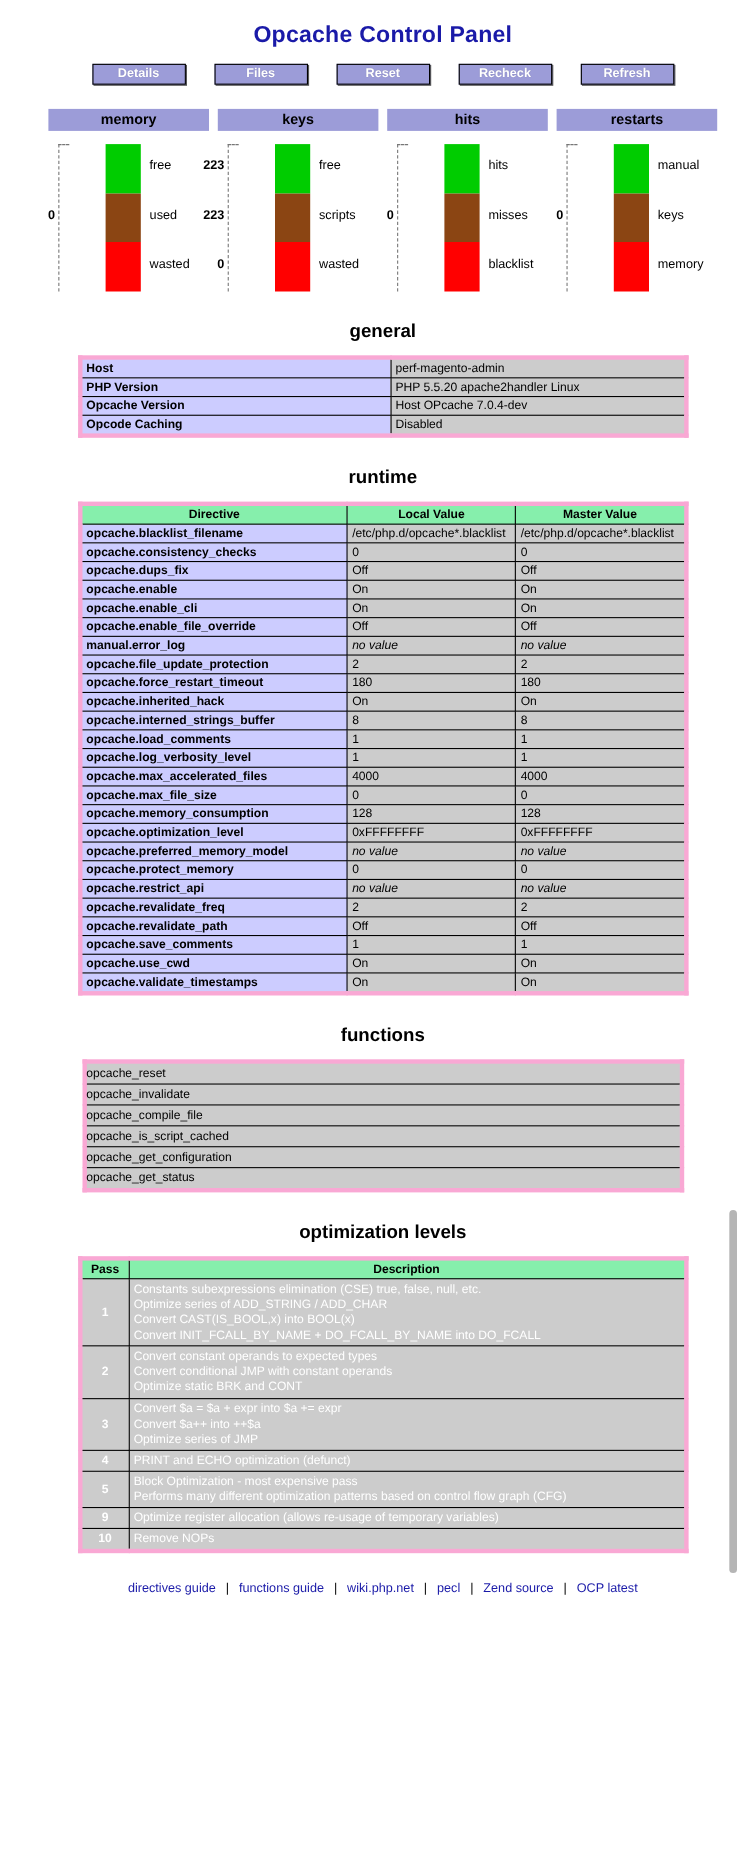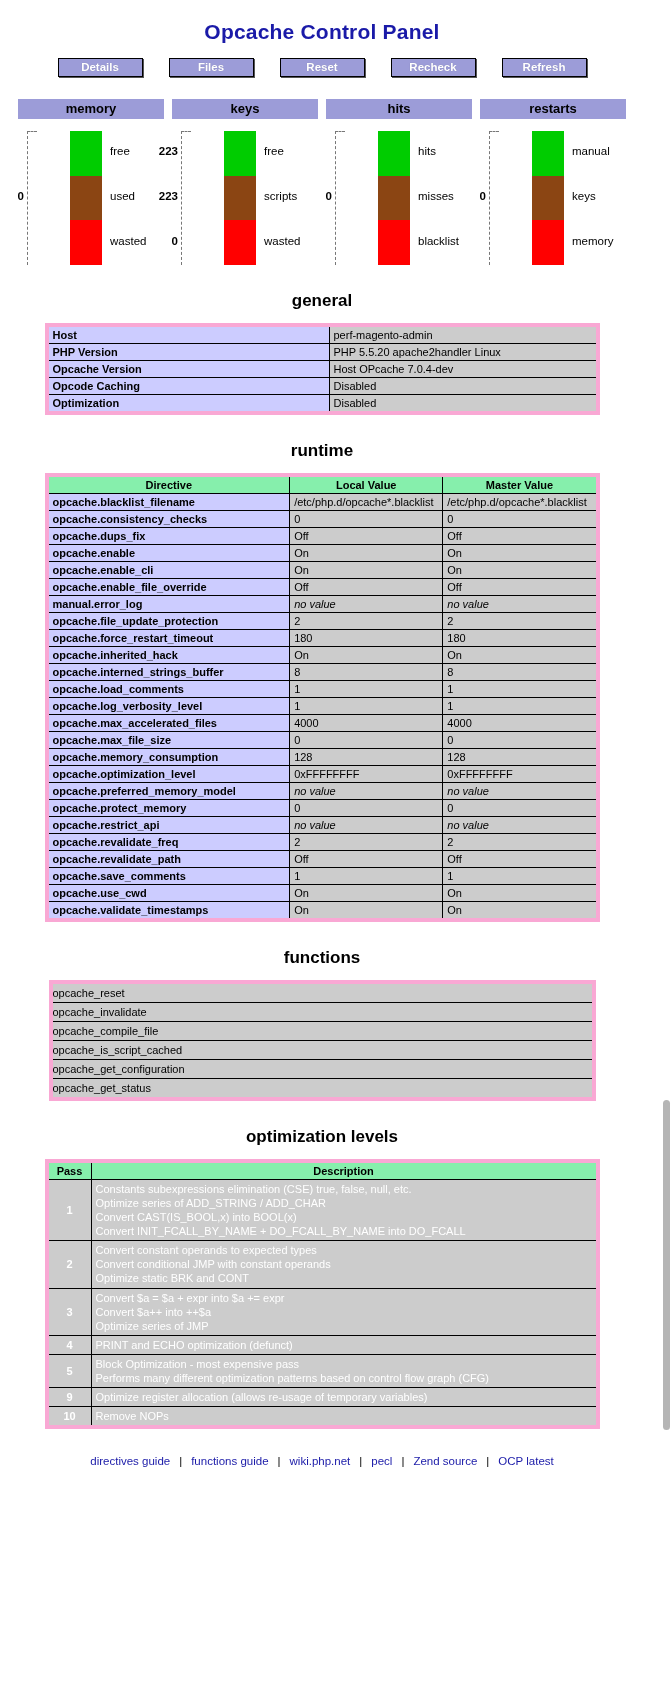--- a/index.html
+++ b/index.html
@@ -7,21 +7,21 @@
     padding: 0;
     background: #ffffff;
     font-family: "Liberation Sans", sans-serif;
   }
   body {
     width: 671px;
     min-height: 1694px;
     position: relative;
     overflow-x: hidden;
   }
-  .page { width: 644px; padding-top: 12px; box-sizing: border-box; }
+  .page { width: 644px; padding-top: 12px; box-sizing: border-box; margin-left: 26px; }
 
   
   .title {
     text-align: center;
     color: #1a1aa8;
     font-size: 21px;
     font-weight: bold;
     margin: 8px 0 14px 0;
     letter-spacing: 0.2px;
   }
@@ -310,24 +310,20 @@
           <td class="t-val">PHP 5.5.20 apache2handler Linux</td>
         </tr>
         <tr>
           <td class="t-key">Opcache Version</td>
           <td class="t-val">Host OPcache 7.0.4-dev</td>
         </tr>
         <tr>
           <td class="t-key">Opcode Caching</td>
           <td class="t-val">Disabled</td>
         </tr>
-        <tr>
-          <td class="t-key">Optimization</td>
-          <td class="t-val">Disabled</td>
-        </tr>
       </tbody>
   </table>
 
   <h2 class="section">runtime</h2>
   <table class="grid runtime">
     <thead>
         <tr>
           <th class="t-head c-dir">Directive</th>
           <th class="t-head c-loc">Local Value</th>
           <th class="t-head c-mas">Master Value</th>

